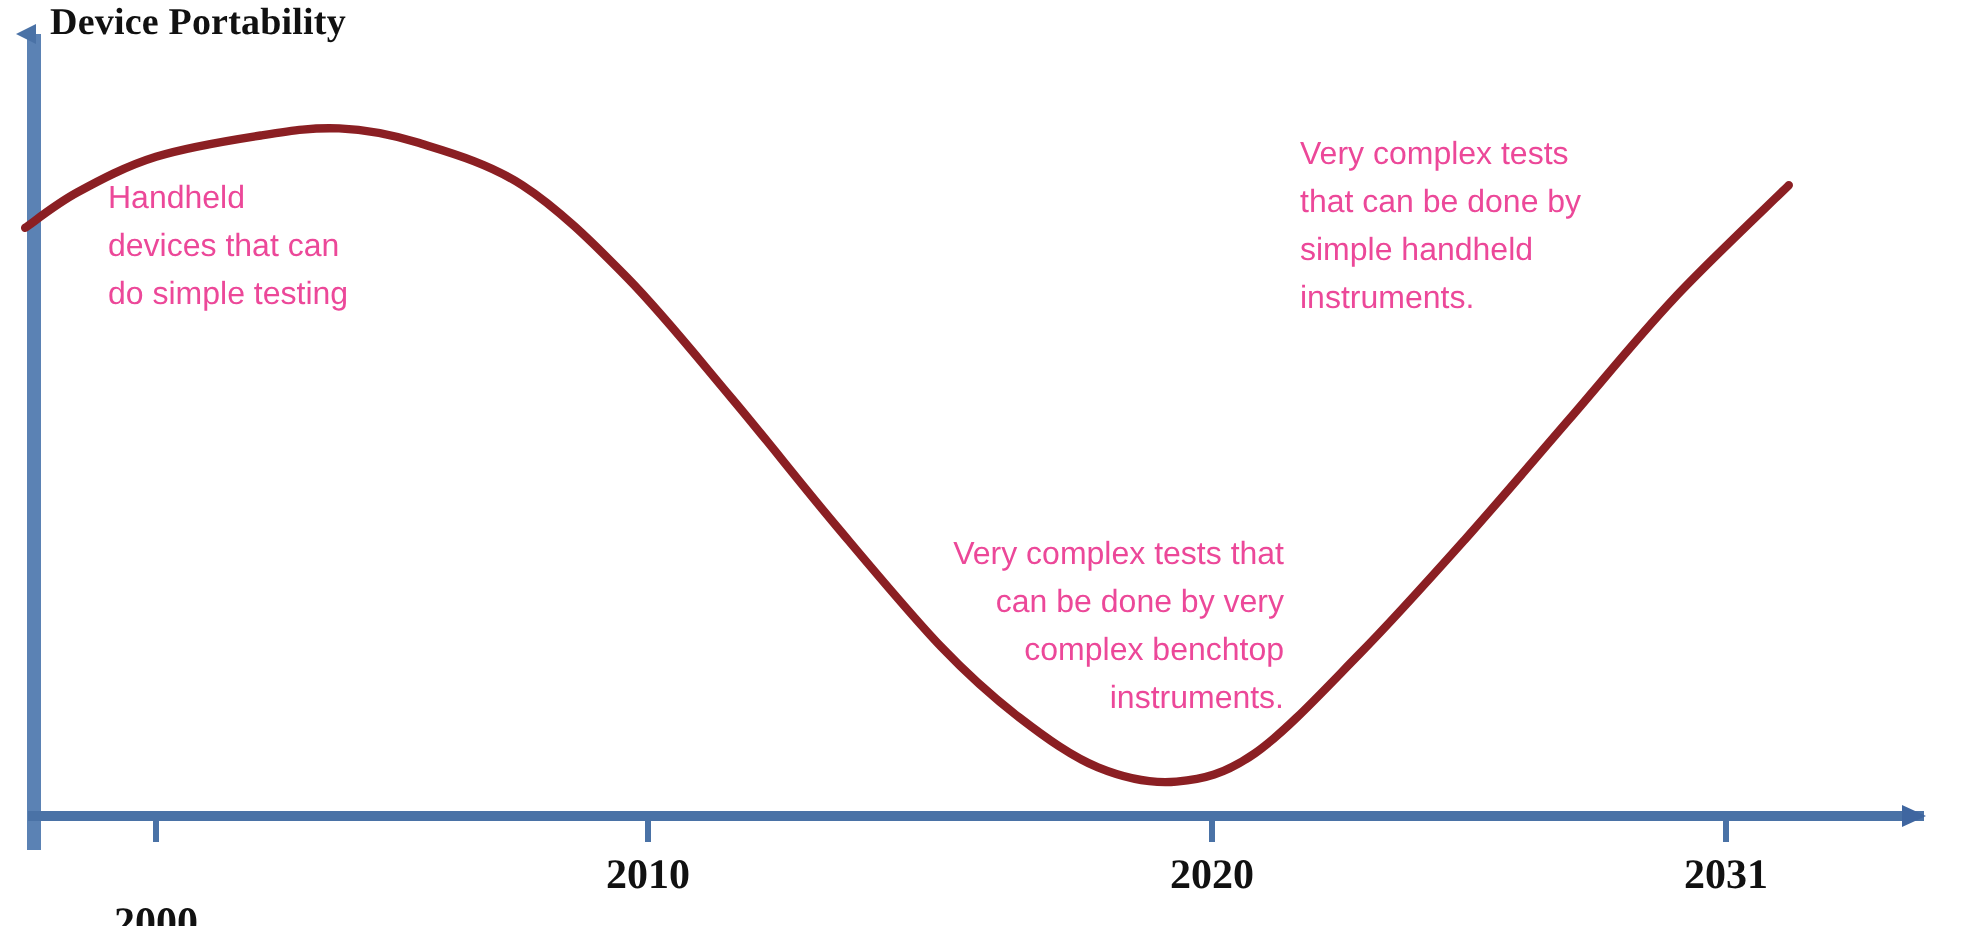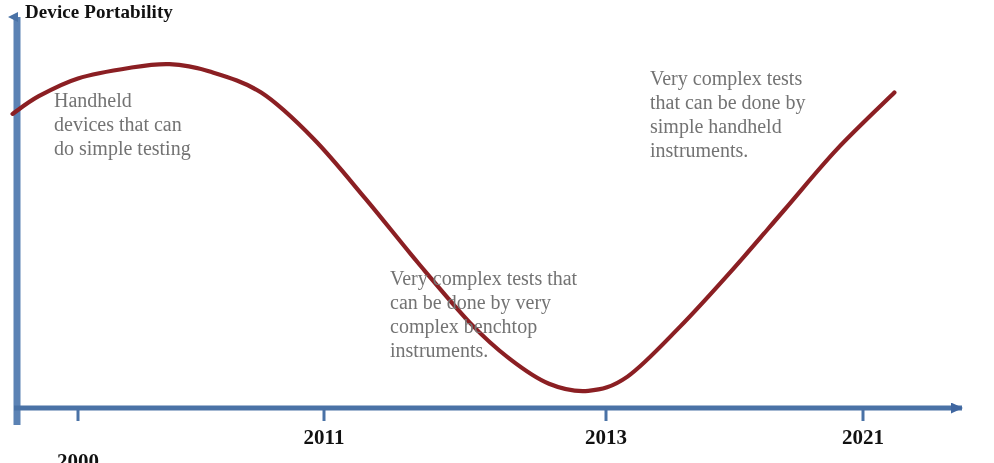--- a/index.html
+++ b/index.html
@@ -30,36 +30,36 @@
     top: 1px;
     font-family: "Liberation Serif", "DejaVu Serif", serif;
     font-size: 19px;
     font-weight: bold;
     color: #111111;
     letter-spacing: 0.1px;
     white-space: nowrap;
   }
   .annotation {
     position: absolute;
-    font-family: Liberation Serif, serif;
-    font-size: 20px;
+    font-family: Liberation Sans, sans-serif;
+    font-size: 16px;
     line-height: 24px;
-    color: #737373;
+    color: #ec4899;
     white-space: pre-line;
   }
   #annotation-left {
     left: 54px;
     top: 88px;
     text-align: left;
   }
   #annotation-middle {
     left: 390px;
     top: 266px;
     width: 252px;
-    text-align: left;
+    text-align: right;
   }
   #annotation-right {
     left: 650px;
     top: 66px;
     text-align: left;
   }
   .tick-label {
     position: absolute;
     font-family: "Liberation Serif", "DejaVu Serif", serif;
     font-size: 21px;
@@ -110,17 +110,17 @@
 can be done by very
 complex benchtop
 instruments.</div>
 
   <div class="annotation" id="annotation-right">Very complex tests
 that can be done by
 simple handheld
 instruments.</div>
 
   <div class="tick-label" style="left:78px;margin-top:24px;">2000</div>
-  <div class="tick-label" style="left:324px;">2011</div>
-  <div class="tick-label" style="left:606px;">2013</div>
-  <div class="tick-label" style="left:863px;">2021</div>
+  <div class="tick-label" style="left:324px;">2010</div>
+  <div class="tick-label" style="left:606px;">2020</div>
+  <div class="tick-label" style="left:863px;">2031</div>
 
 </div>
 
 </body></html>

